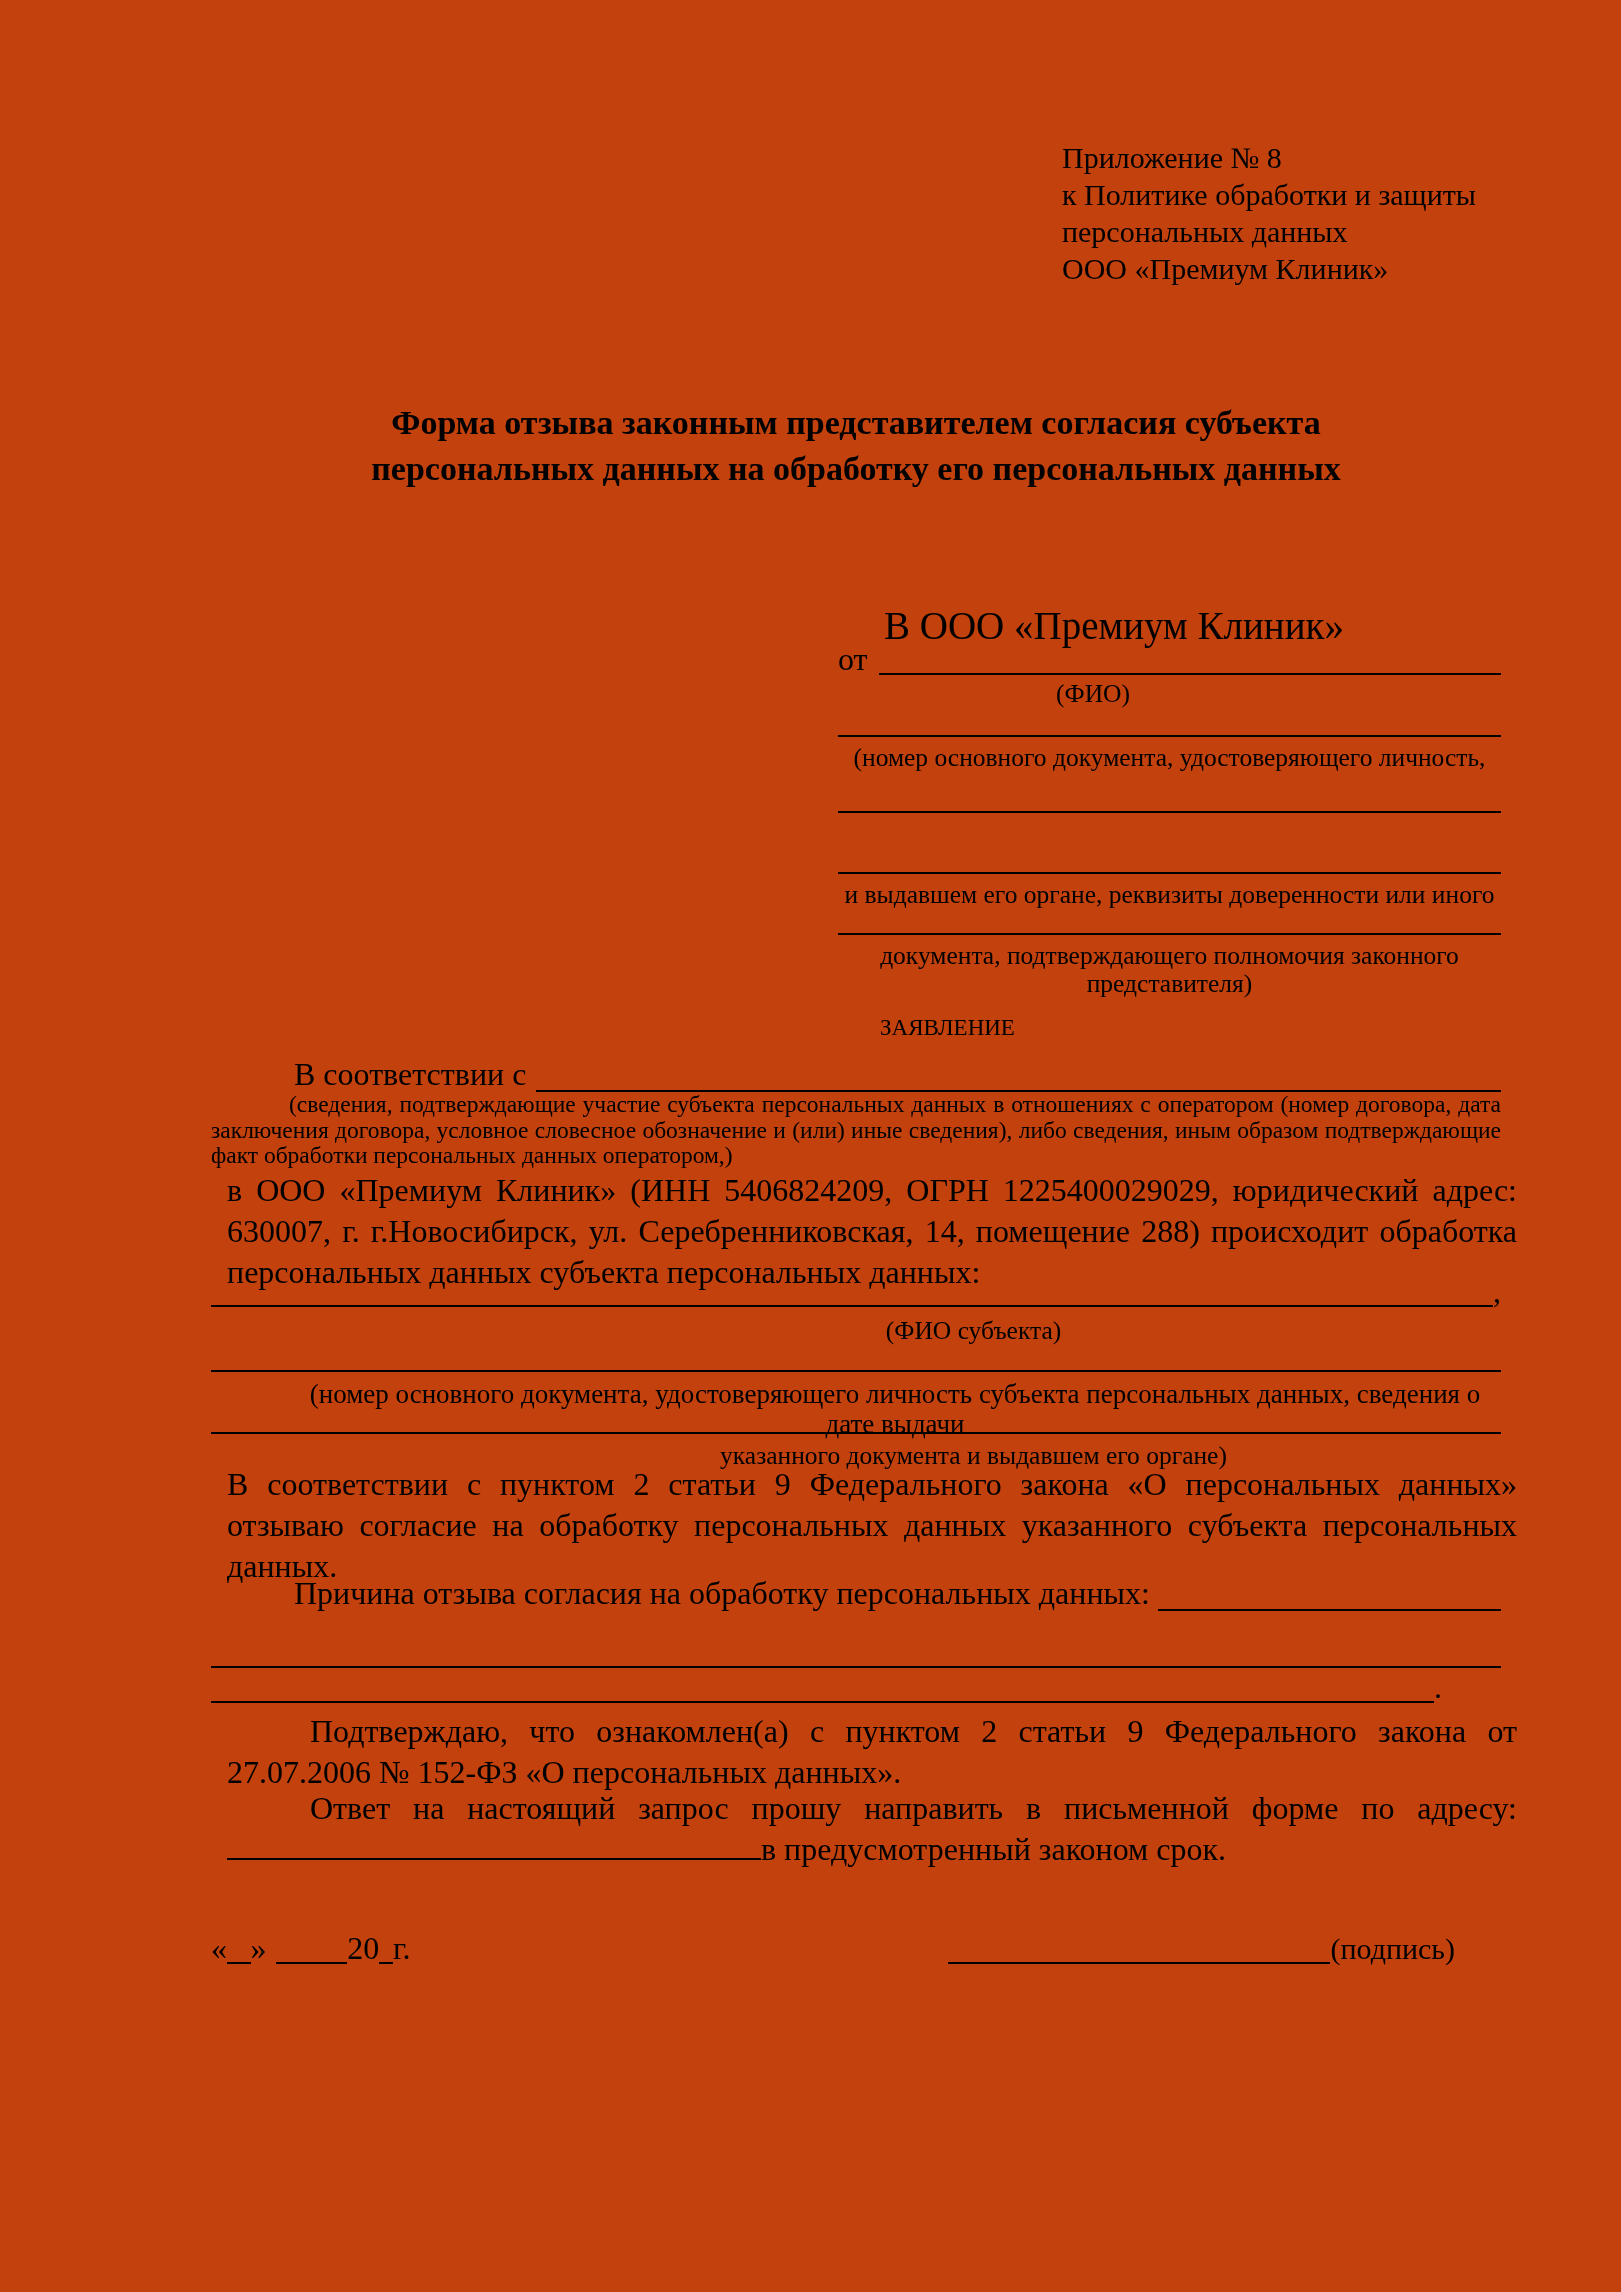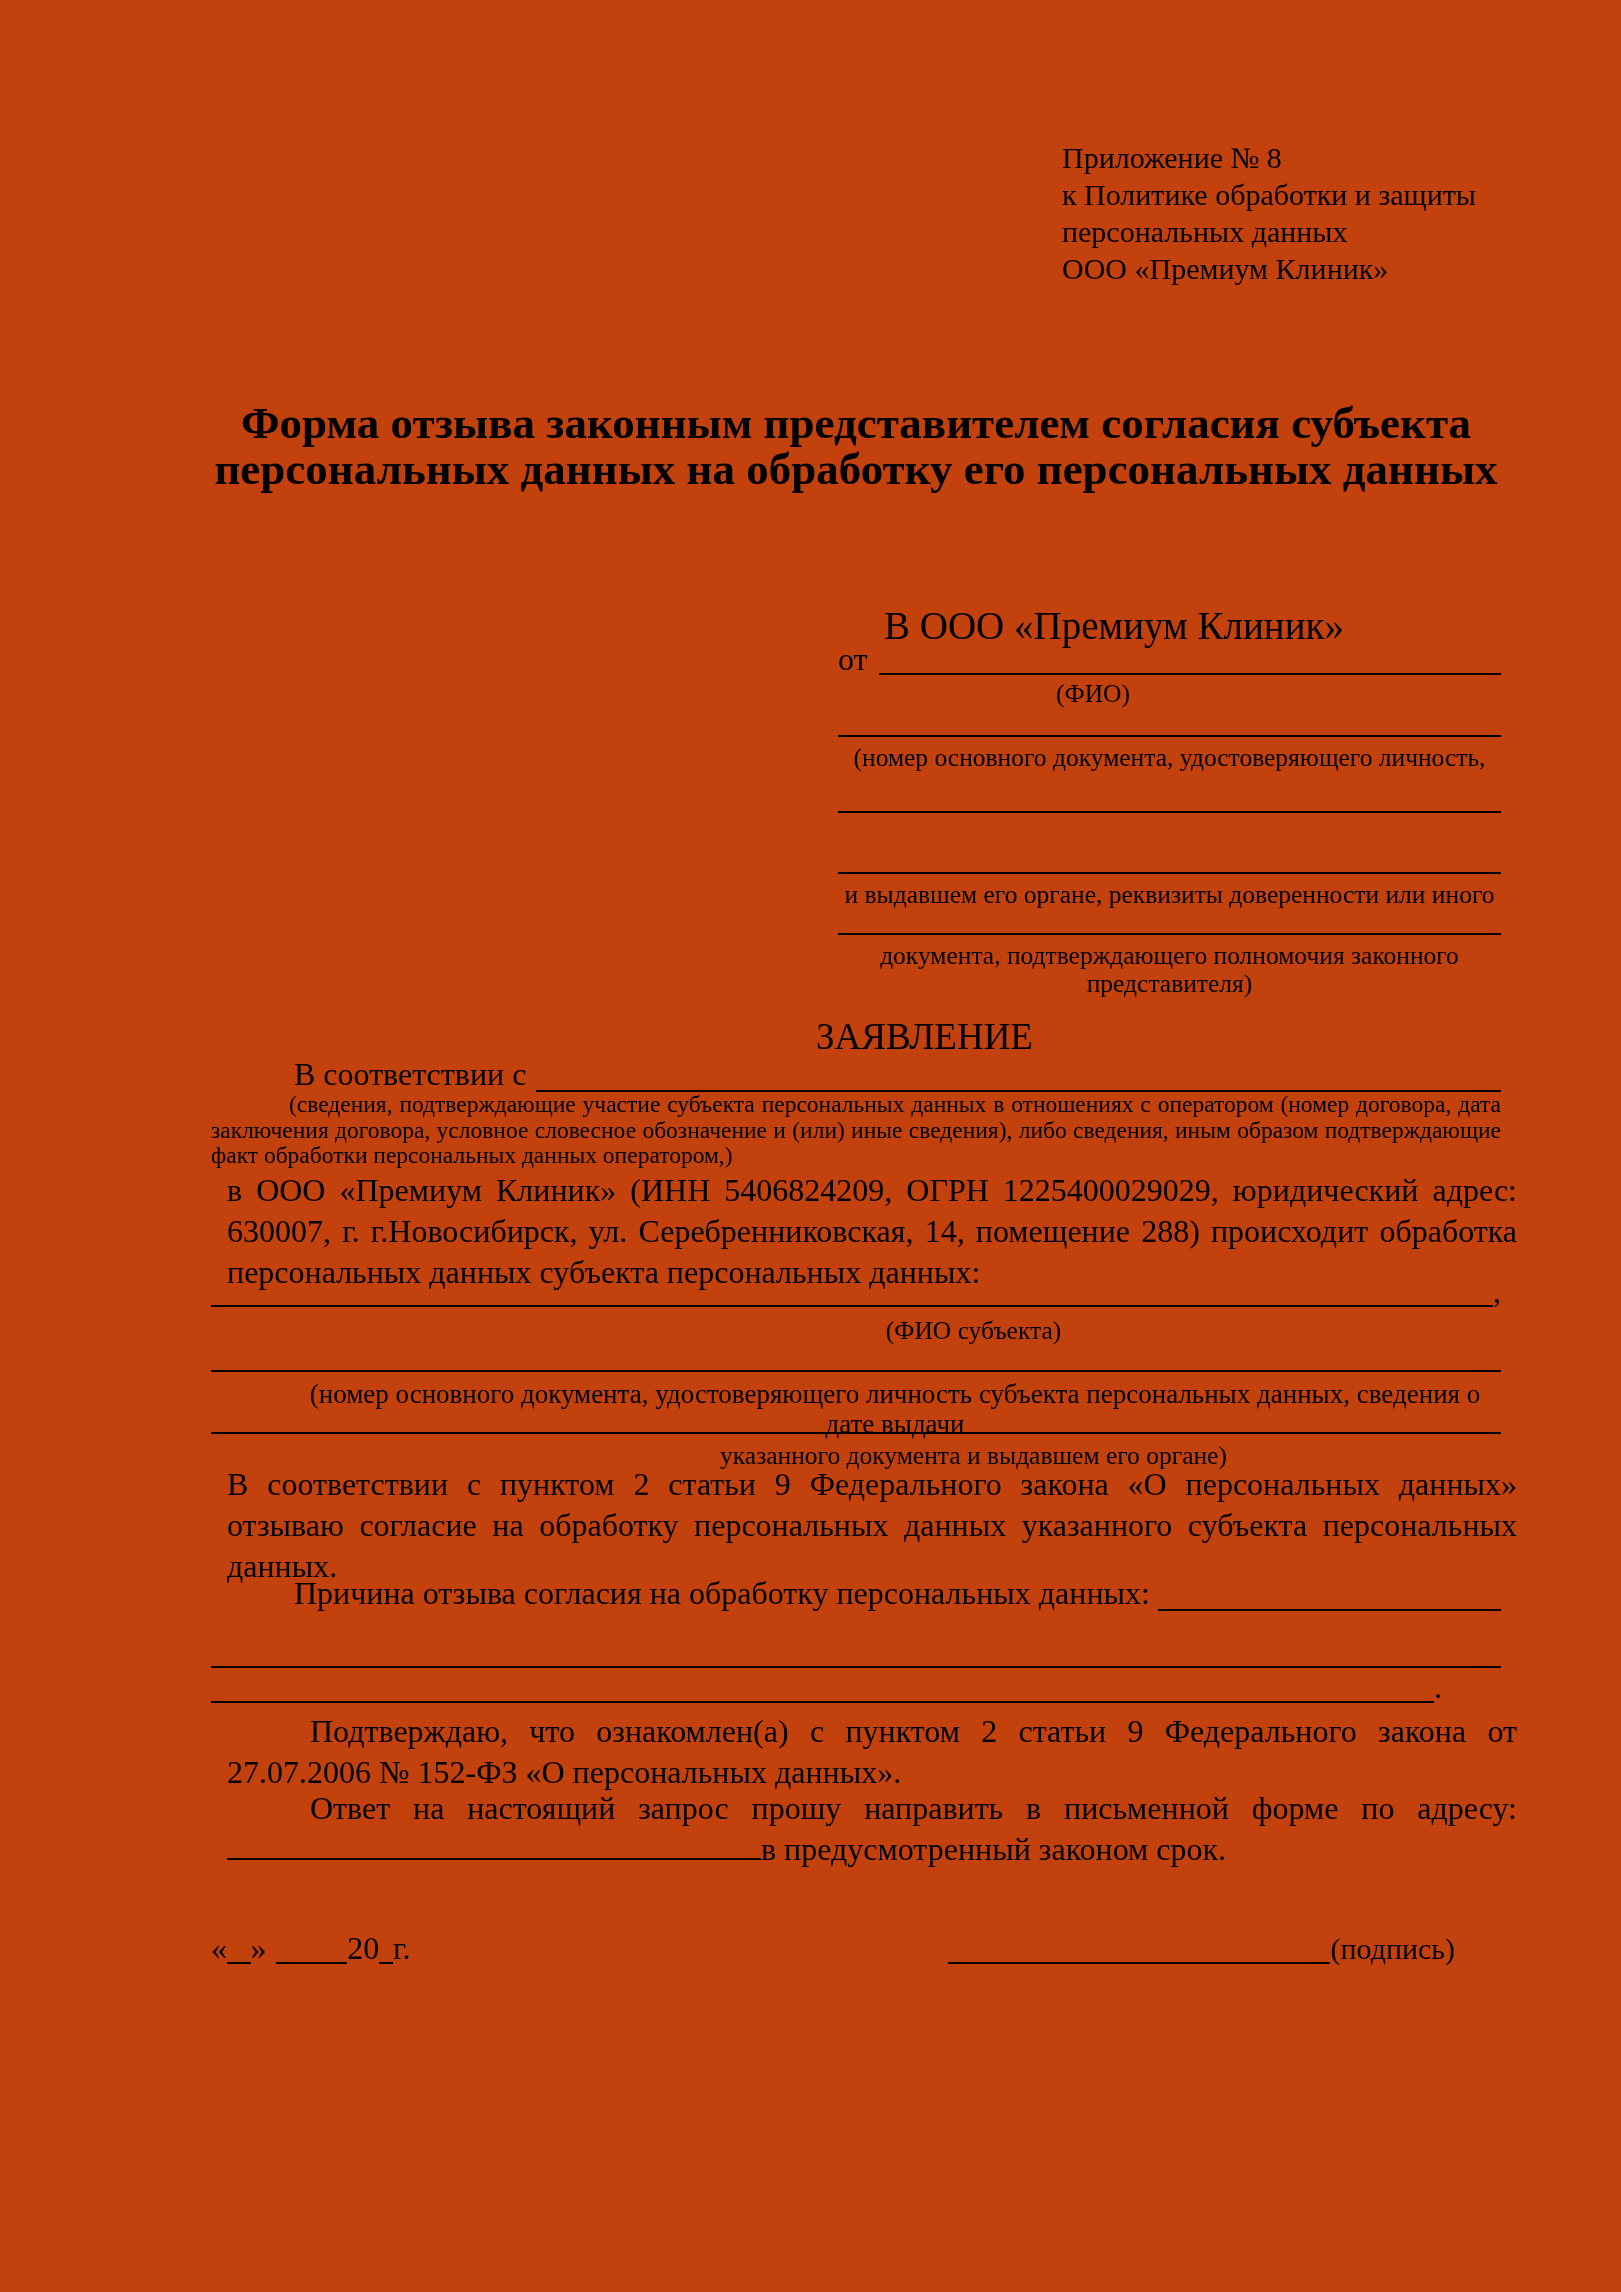--- a/index.html
+++ b/index.html
@@ -12,43 +12,43 @@
     color:#000;
     overflow:hidden;
   }
   .abs { position:absolute; }
 
   
   .header-note { left:1062px; top:139px; font-size:30px; line-height:37px; }
 
   
   .doc-title { left:211px; top:400px; width:1290px; text-align:center;
-               font-weight:bold; font-size:45px; line-height:46px; }
+               font-weight:bold; font-size:34px; line-height:46px; }
 
   
   .addr-name { left:884px; top:603px; font-size:39px; }
   .row { display:flex; align-items:flex-end; }
   .fill { flex:1 1 auto; height:0; border-bottom:2.9px solid #000; }
   .addr-from { left:838px; top:640px; width:663px; height:35px; font-size:32px; }
   .addr-from .label { padding-right:11.8px; line-height:1; }
   .cap { font-size:25.5px; text-align:center; line-height:1.1; }
   .addr-fio-cap  { left:838px; top:680px; width:510px; }
   .rule { position:absolute; height:0; border-top:2.9px solid #000; }
   .r-a { left:838px; top:735px; width:663px; }
   .c-a { left:838px; top:744px; width:663px; }
   .r-b { left:838px; top:811px; width:663px; }
   .c-b { left:838px; top:819px; width:663px; }
   .r-c { left:838px; top:872px; width:663px; }
   .c-c { left:838px; top:881px; width:663px; }
   .r-d { left:838px; top:933px; width:663px; }
   .c-d { left:838px; top:942px; width:663px; }
 
   
-  .stmt-heading { left:196px; top:1015px; width:1290px; box-sizing:border-box;
-                  padding-left:167px; text-align:center; font-size:37px; }
+  .stmt-heading { left:219px; top:1015px; width:1290px; box-sizing:border-box;
+                  padding-left:167px; text-align:center; font-size:23px; }
   .intro-row { left:211px; top:1057px; width:1290px; height:35px; font-size:32px; }
   .intro-row .label { padding-left:83px; line-height:1.05; white-space:nowrap; }
   .intro-row .fill { margin-left:9.8px; }
   .intro-note { left:211px; top:1092px; width:1290px; font-size:23.5px; line-height:25.5px;
                 text-align:justify; text-indent:78px; }
   .body-par { left:211px; width:1290px; font-size:32px; line-height:41px; text-align:justify;margin-left:16px; }
   .p-operator { top:1170px; }
   .fio-row { left:211px; top:1274px; width:1290px; height:33px; font-size:32px; }
   .fio-row .tail { line-height:1; }
   .fio-sub-cap { left:211px; top:1317px; width:1290px; box-sizing:border-box; padding-left:235px; }

